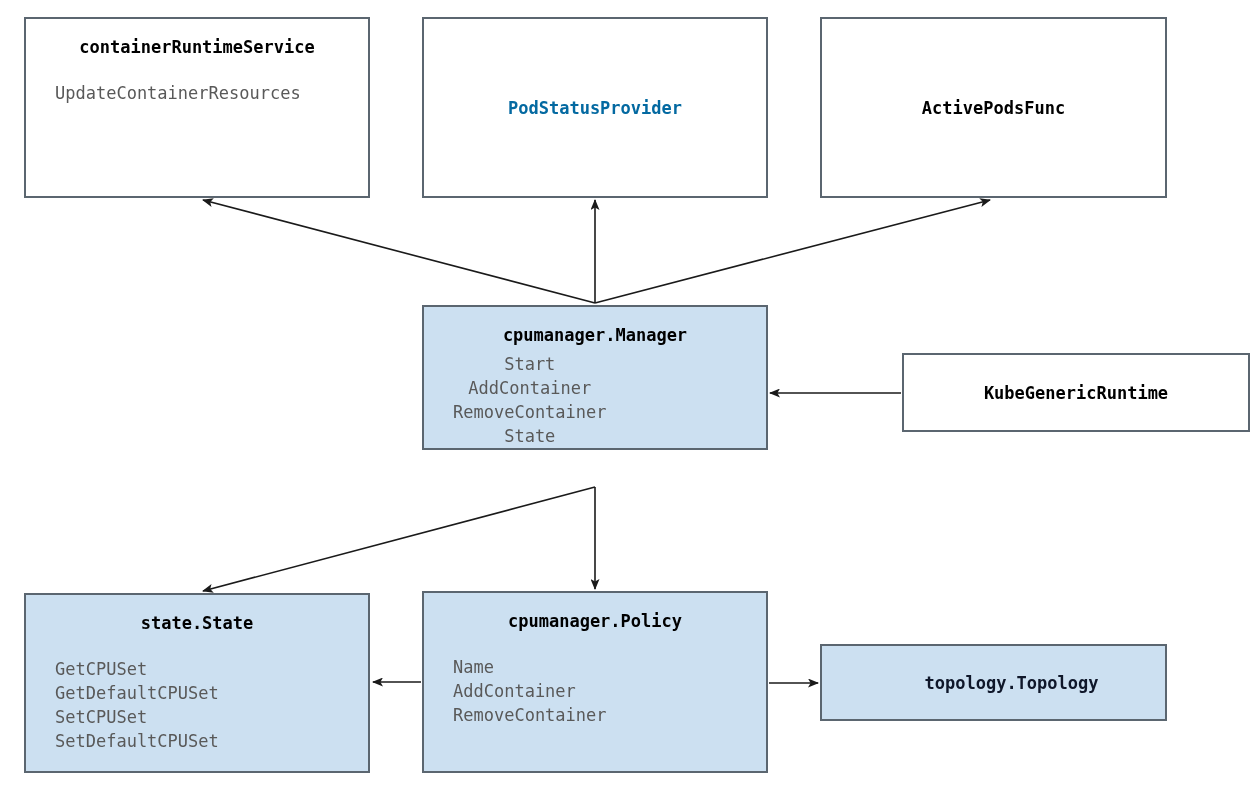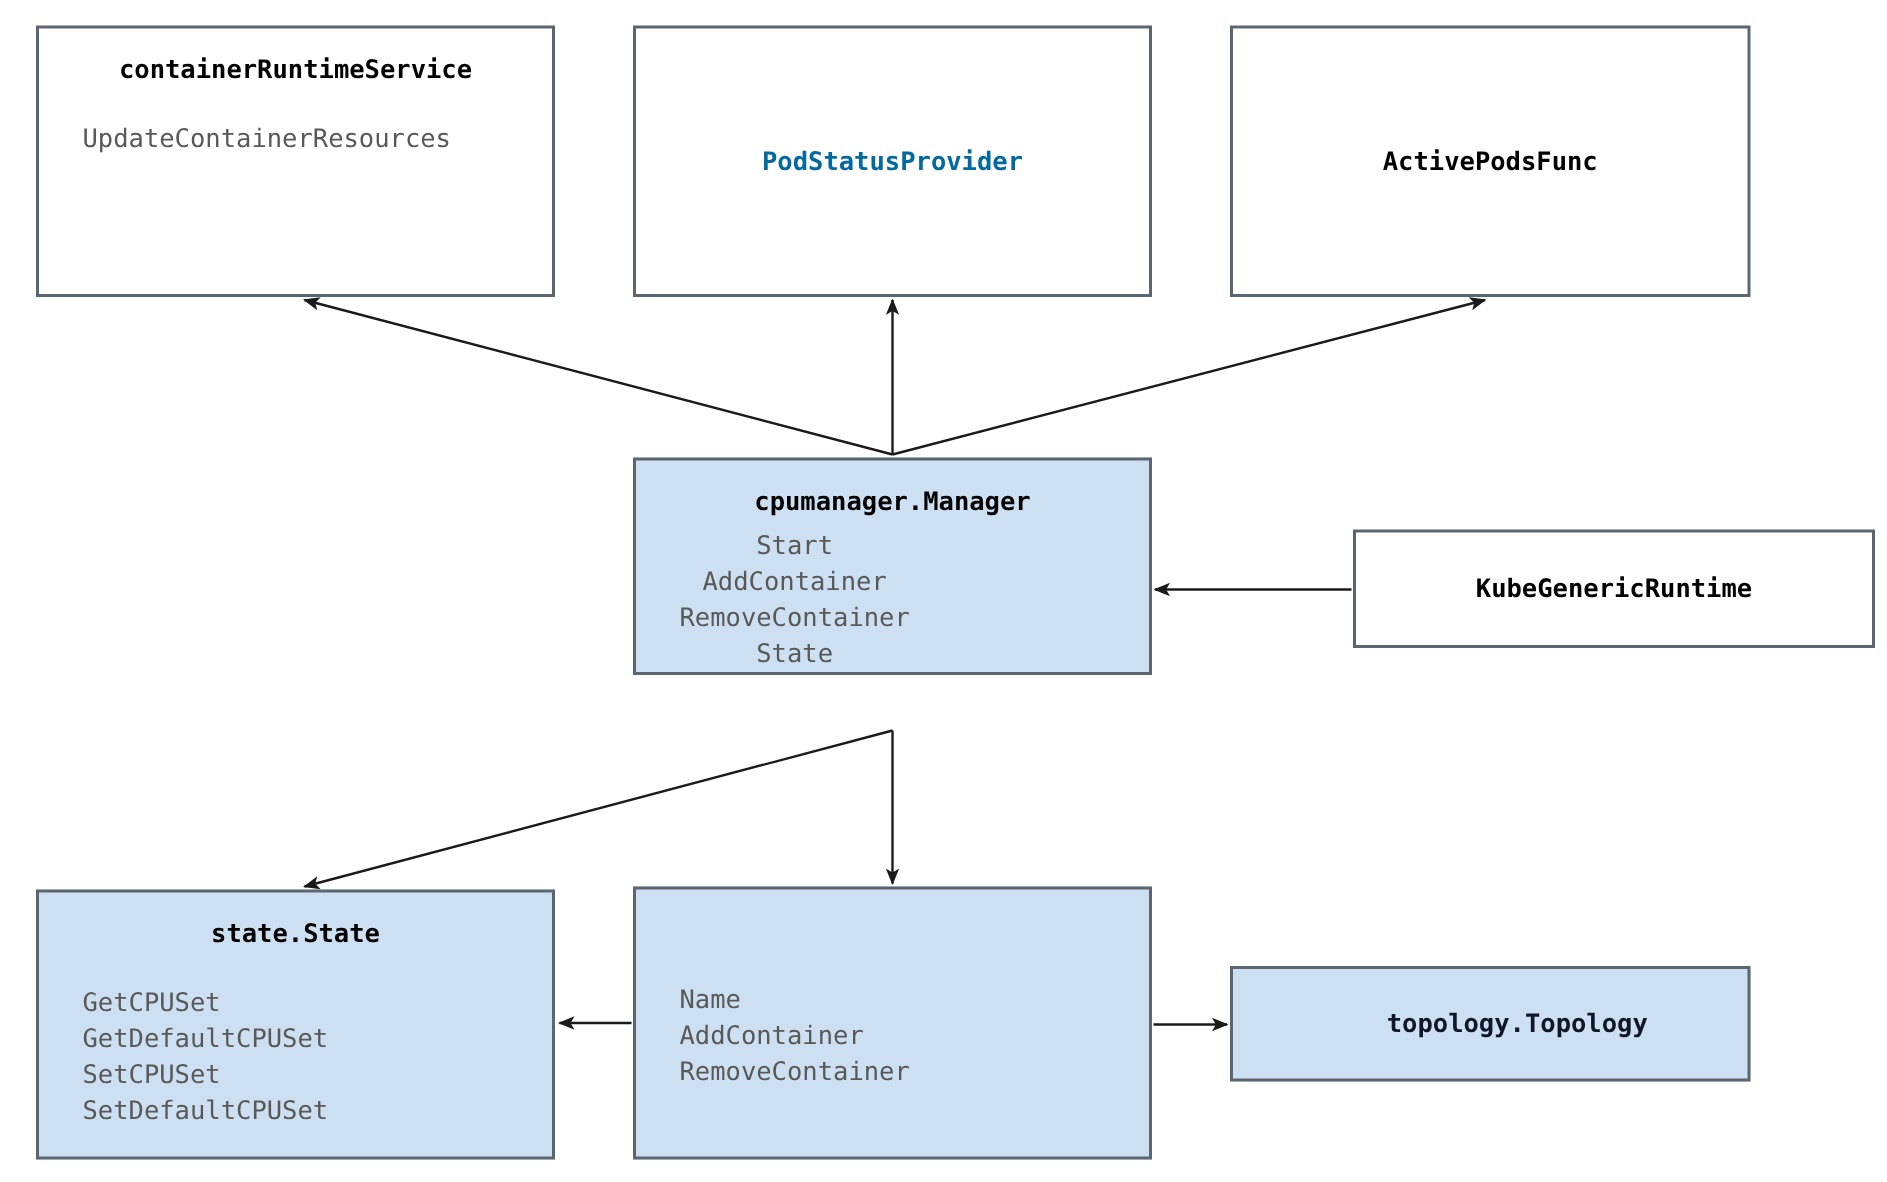--- a/index.html
+++ b/index.html
@@ -103,20 +103,21 @@
       <div class="node filled" style="left: 24px; top: 593px; width: 346px; height: 180px; border-color: rgb(91, 102, 112); background: rgb(204, 224, 241); padding-left: 46px;">
         <div class="node-title" style="color: rgb(0, 0, 0); top: 18px;">state.State</div>
         <div class="node-members" style="top: 62px; color: rgb(89, 89, 89);">
           <div>GetCPUSet</div>
           <div>GetDefaultCPUSet</div>
           <div>SetCPUSet</div>
           <div>SetDefaultCPUSet</div>
         </div>
       </div>
       <div class="node filled" style="left: 422px; top: 591px; width: 346px; height: 182px; border-color: rgb(91, 102, 112); background: rgb(204, 224, 241);">
+        <div class="node-title" style="color: rgb(0, 0, 0); top: 18px;">cpumanager.Policy</div>
         <div class="node-members" style="top: 62px; color: rgb(89, 89, 89);">
           <div>Name</div>
           <div>AddContainer</div>
           <div>RemoveContainer</div>
         </div>
       </div>
       <div class="node filled" style="left: 820px; top: 644px; width: 347px; height: 77px; border-color: rgb(91, 102, 112); background: rgb(204, 224, 241);">
         <div class="node-title" style="color: #0f172a; top: 27px; padding-left: 36px;">topology.Topology</div>
       </div>
     </div>

